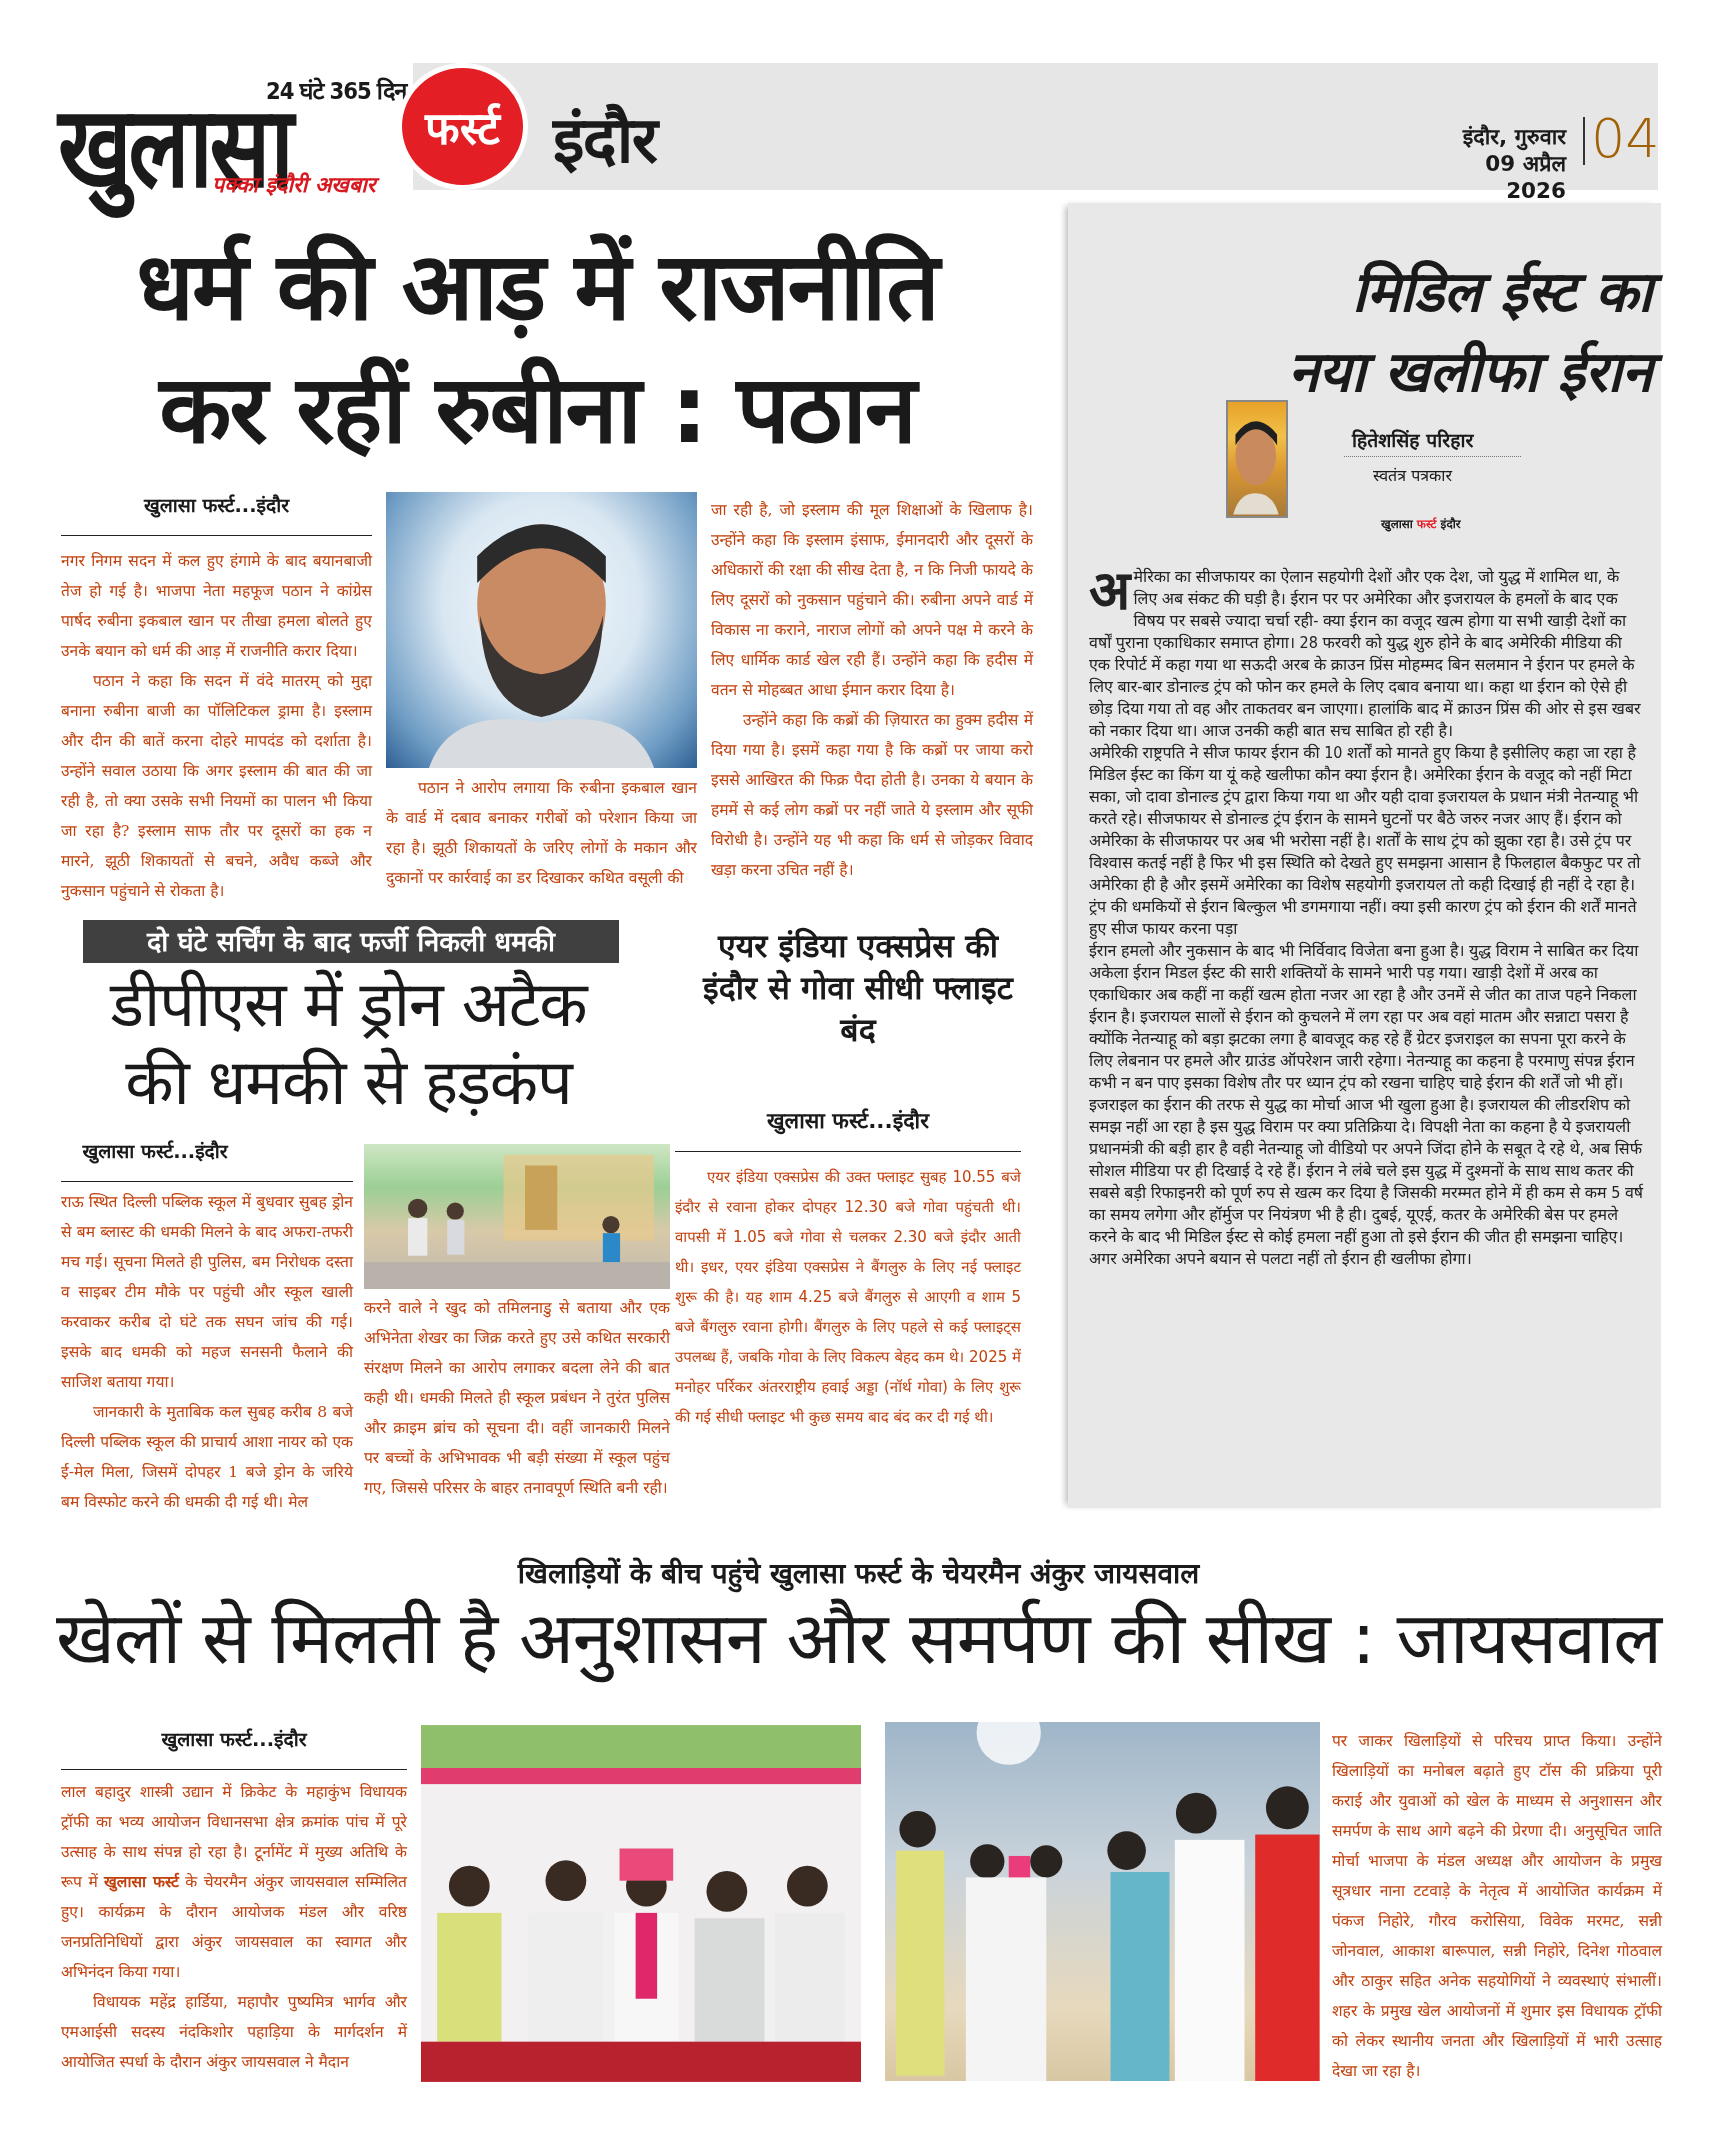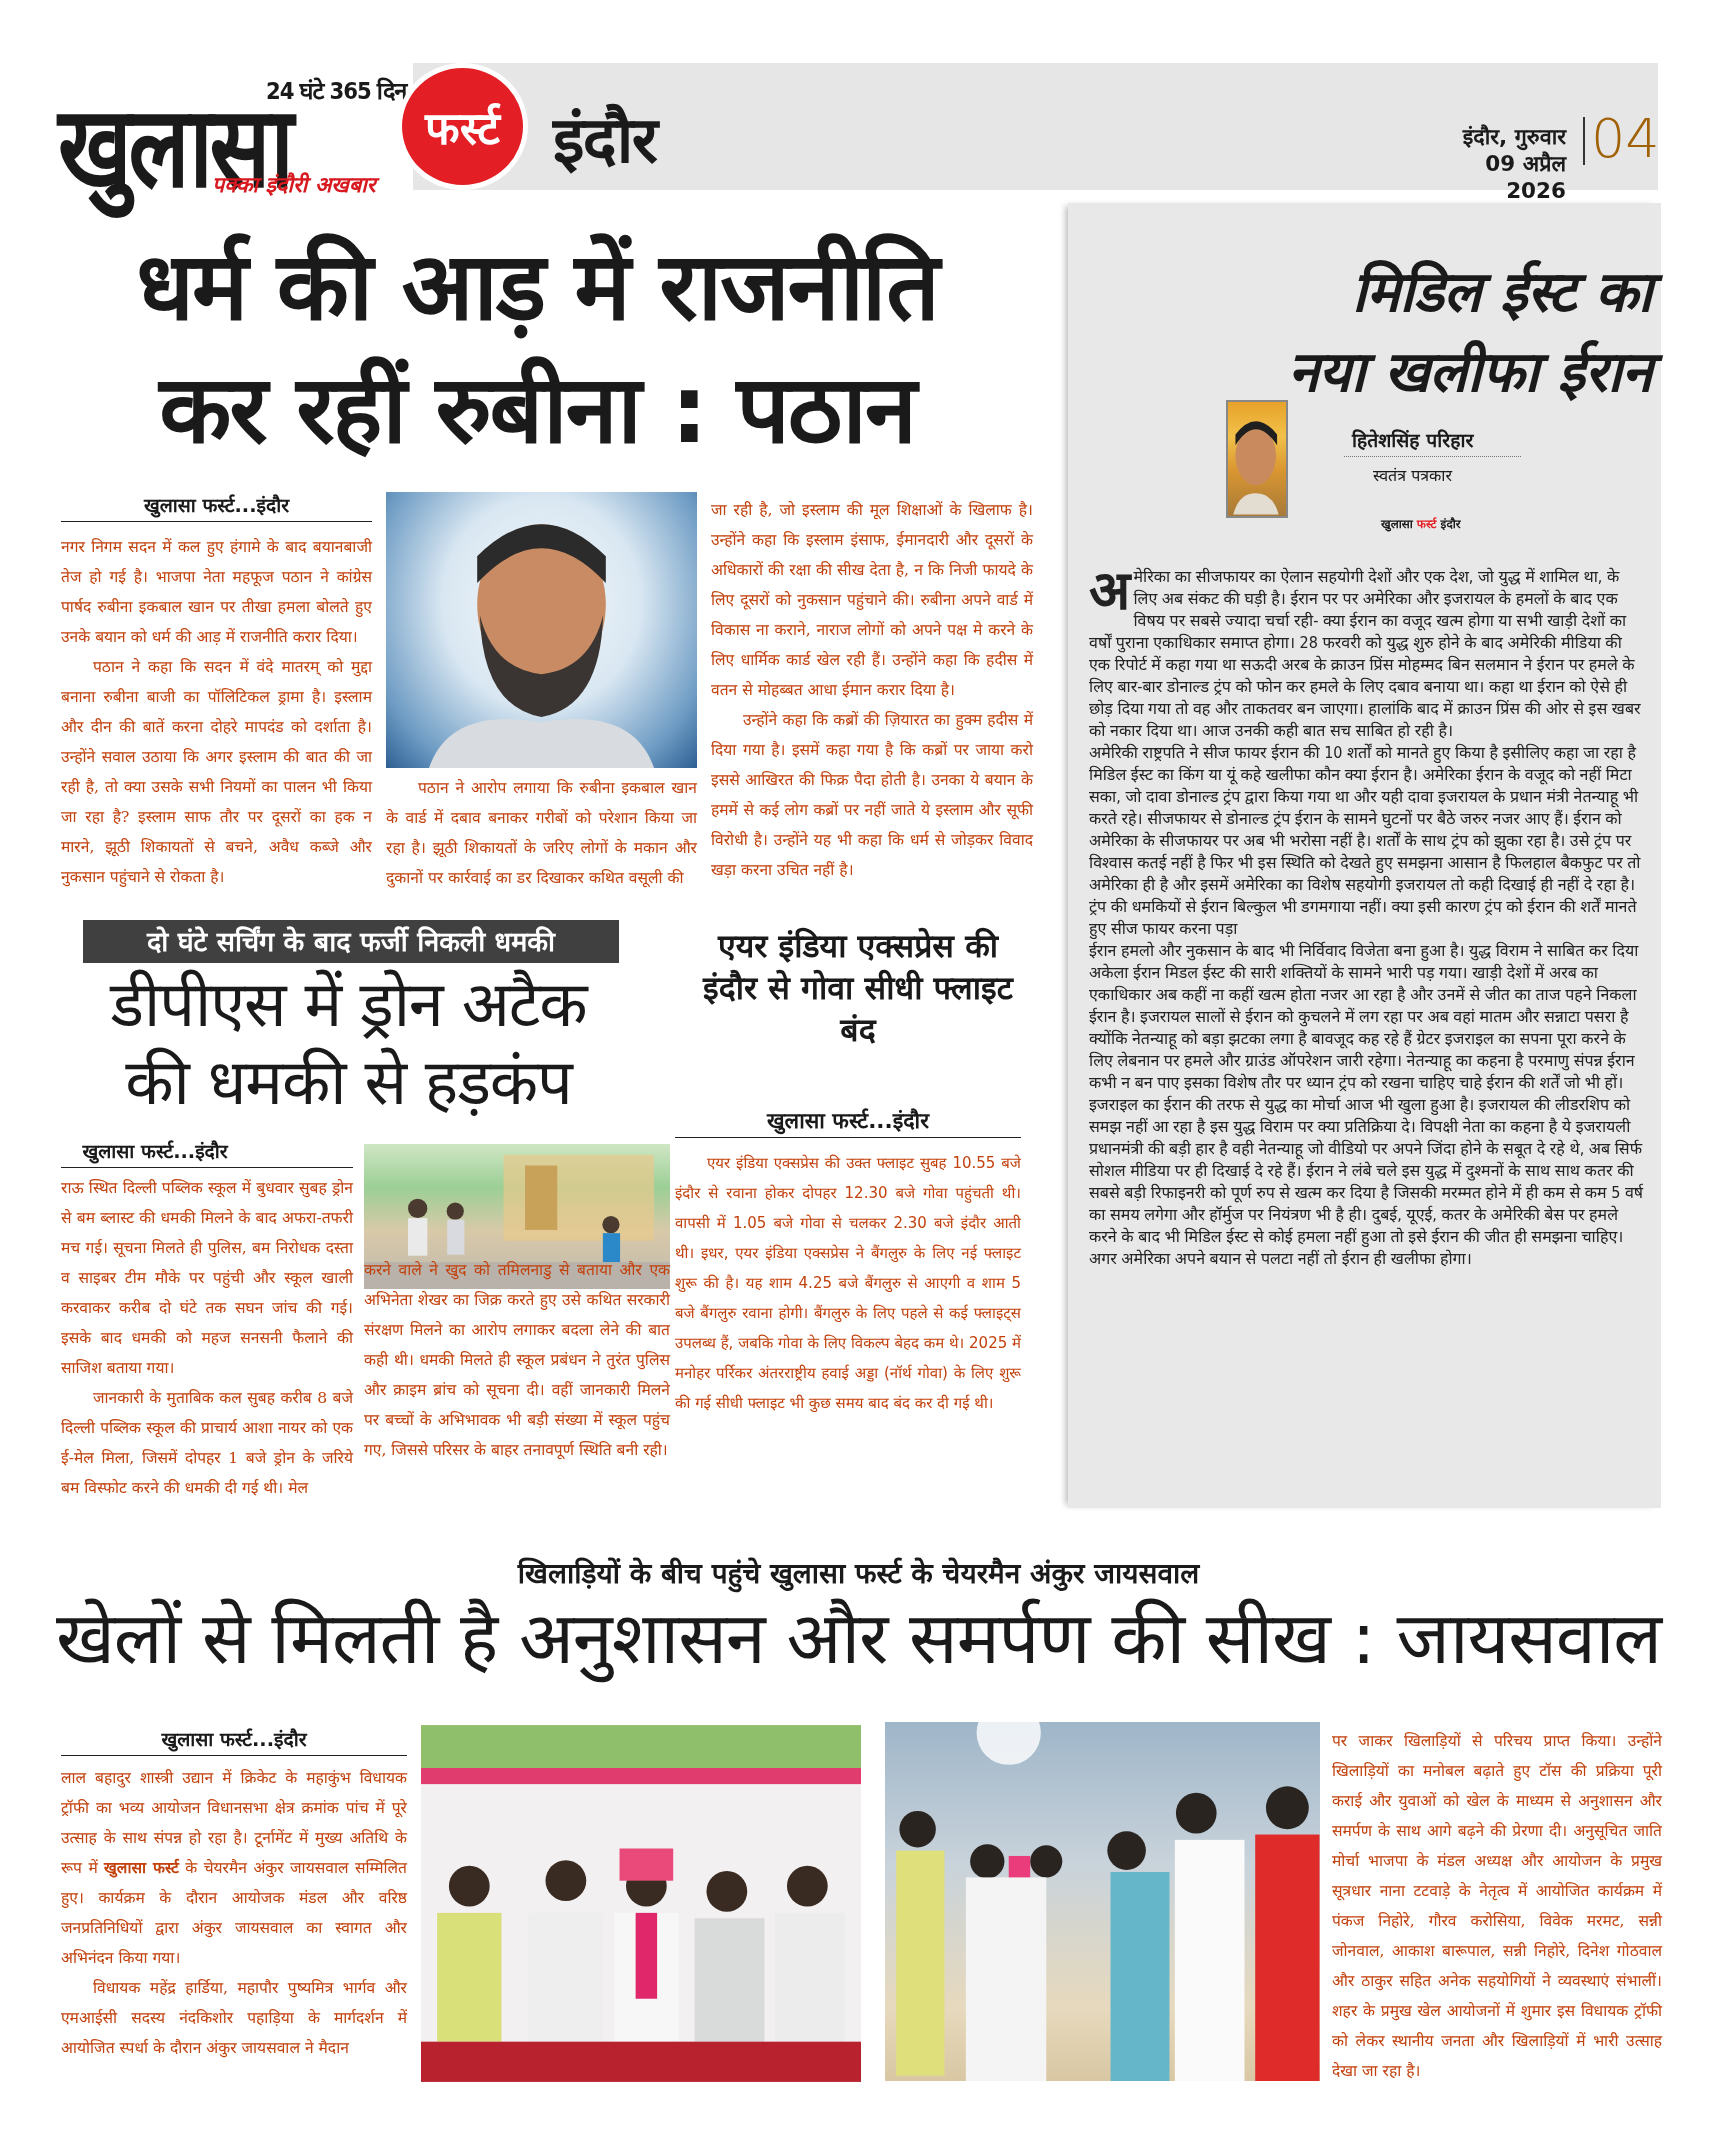--- a/index.html
+++ b/index.html
@@ -11,21 +11,21 @@
   .logo-tag{left:266px;top:74px;font-size:23.6px;font-weight:bold;letter-spacing:-1.1px;font-family:"DejaVu Sans Condensed","DejaVu Sans",sans-serif}
   .logo-main{left:58px;top:91px;font-size:90px;font-weight:900;line-height:1;letter-spacing:-3.2px;color:#1a1a1a;transform:scaleY(1.25);transform-origin:top left}
   .logo-sub{left:212px;top:169px;font-size:21.5px;font-style:italic;font-weight:bold;color:#d71920}
   .logo-circle{left:397px;top:63px;width:131px;height:127px;border-radius:50%;background:#e31e24;border:5.4px solid #fff;display:flex;align-items:center;justify-content:center;color:#fff;font-size:45px;font-weight:bold}
   .edition{left:553px;top:94px;font-size:64px;font-weight:bold;color:#1a1a1a;letter-spacing:-1.6px}
   .dateline{left:1459px;top:124px;text-align:right;width:107px;font-size:21.5px;font-weight:bold;line-height:1.25}
   .date-sep{left:1583px;top:117px;width:1.6px;height:48px;background:#333}
   .pageno{left:1591px;top:107px;font-size:54px;font-weight:200;color:#a16207;font-family:"DejaVu Sans","Liberation Sans",sans-serif}
   
   .hl-main{left:54px;top:225px;width:966px;text-align:center;font-size:94px;font-weight:900;line-height:123px;letter-spacing:-2.1px}
-  .dateline-src{font-size:19.3px;font-weight:bold;text-align:center;border-bottom:1.6px solid #222;padding-bottom:3px}
+  .dateline-src{font-size:19.3px;font-weight:bold;text-align:center;border-bottom:1.6px solid #222;padding-bottom:17px}
   .col{font-family:"DejaVu Serif","Liberation Serif",serif;font-size:15.6px;line-height:30px;text-align:justify;color:#c2410c}
   .col p{text-indent:0}
   .col p.ind{text-indent:32px}
   .photo{overflow:hidden}
   
   .op-box{left:1068px;top:203px;width:593px;height:1305px;background:#e8e8e8;box-shadow:-5.4px 0 6.4px -3.2px #bbb}
   .op-title{left:1078px;top:252px;width:574px;text-align:right;font-size:56px;font-weight:900;line-height:80px;font-style:italic;letter-spacing:-0.5px}
   .op-photo{left:1226px;top:400px;width:62px;height:118px;border:2.7px solid #888;background:linear-gradient(180deg,#e7a22a 0%,#f2c14a 30%,#d99630 60%,#a87a3a 100%)}
   .op-author{left:1352px;top:426px;font-size:19.3px;font-weight:bold}
   .op-rule{left:1344px;top:456px;width:177px;border-top:1.1px dotted #777}
@@ -105,21 +105,21 @@
     <rect x="300" y="40" width="60" height="120" fill="#c9a25a"></rect>
     <circle cx="100" cy="120" r="18" fill="#4a3a30"></circle>
       <rect x="82" y="138" width="36" height="70" fill="#eaeaea"></rect>
     <circle cx="170" cy="125" r="16" fill="#4a3a30"></circle>
       <rect x="155" y="141" width="32" height="65" fill="#d9d9e0"></rect>
     <circle cx="460" cy="150" r="16" fill="#4a3a30"></circle>
       <rect x="445" y="166" width="32" height="55" fill="#2b88c9"></rect>
     <rect x="0" y="220" width="570" height="50" fill="#b9b2aa"></rect>
   </svg>
 </div>
-<div class="abs col" style="left:364px;top:1255px;width:306px">
+<div class="abs col" style="left:364px;top:1293px;width:306px">
   <p>करने वाले ने खुद को तमिलनाडु से बताया और एक अभिनेता शेखर का जिक्र करते हुए उसे कथित सरकारी संरक्षण मिलने का आरोप लगाकर बदला लेने की बात कही थी। धमकी मिलते ही स्कूल प्रबंधन ने तुरंत पुलिस और क्राइम ब्रांच को सूचना दी। वहीं जानकारी मिलने पर बच्चों के अभिभावक भी बड़ी संख्या में स्कूल पहुंच गए, जिससे परिसर के बाहर तनावपूर्ण स्थिति बनी रही।</p>
 </div>
 
 <div class="abs hl-air">एयर इंडिया एक्सप्रेस की इंदौर से गोवा सीधी फ्लाइट बंद</div>
 <div class="abs" style="left:675px;top:1105px;width:346px">
   <div class="dateline-src" style="font-size:21.5px">खुलासा फर्स्ट...इंदौर</div>
   <div class="col" style="margin-top:9.7px;font-family:'DejaVu Sans','Liberation Sans',sans-serif;font-size:15px">
     <p class="ind">एयर इंडिया एक्सप्रेस की उक्त फ्लाइट सुबह 10.55 बजे इंदौर से रवाना होकर दोपहर 12.30 बजे गोवा पहुंचती थी। वापसी में 1.05 बजे गोवा से चलकर 2.30 बजे इंदौर आती थी। इधर, एयर इंडिया एक्सप्रेस ने बैंगलुरु के लिए नई फ्लाइट शुरू की है। यह शाम 4.25 बजे बैंगलुरु से आएगी व शाम 5 बजे बैंगलुरु रवाना होगी। बैंगलुरु के लिए पहले से कई फ्लाइट्स उपलब्ध हैं, जबकि गोवा के लिए विकल्प बेहद कम थे। 2025 में मनोहर पर्रिकर अंतरराष्ट्रीय हवाई अड्डा (नॉर्थ गोवा) के लिए शुरू की गई सीधी फ्लाइट भी कुछ समय बाद बंद कर दी गई थी।</p>
   </div>
 </div>

